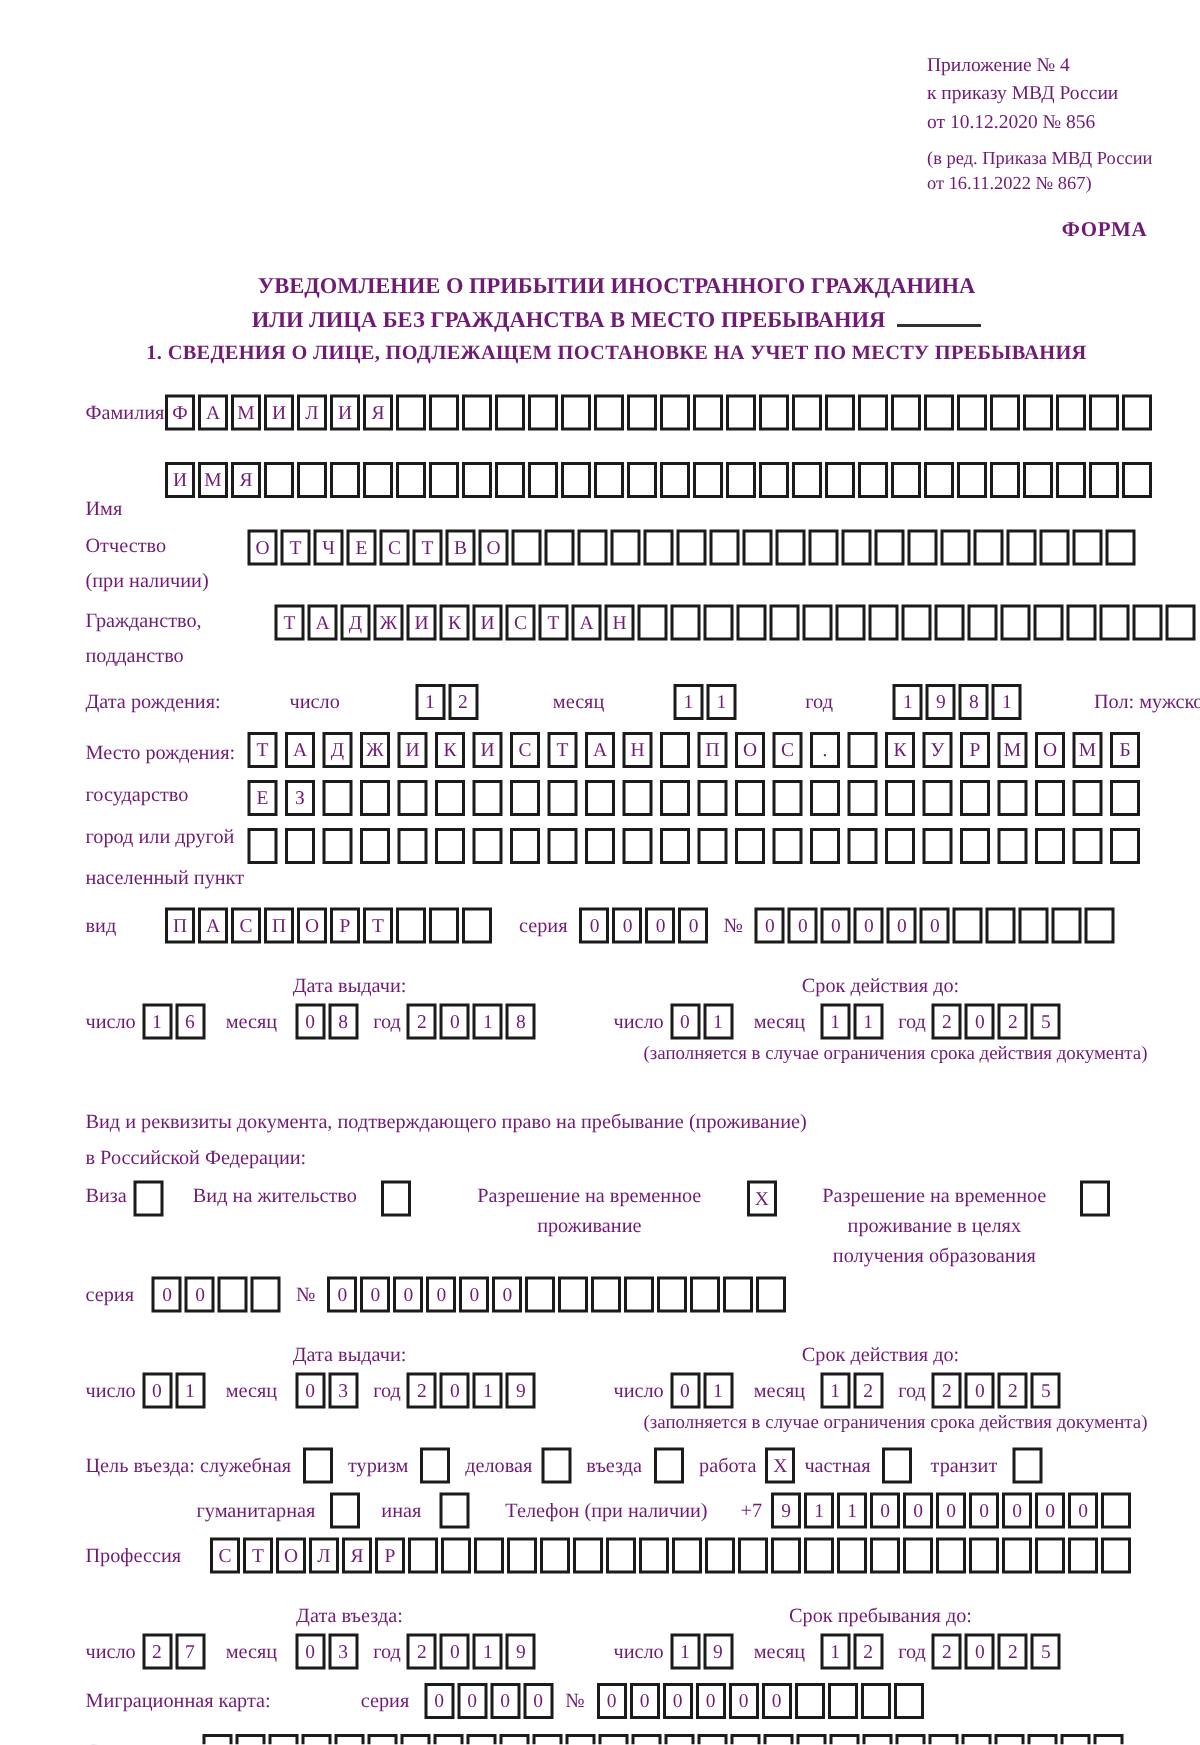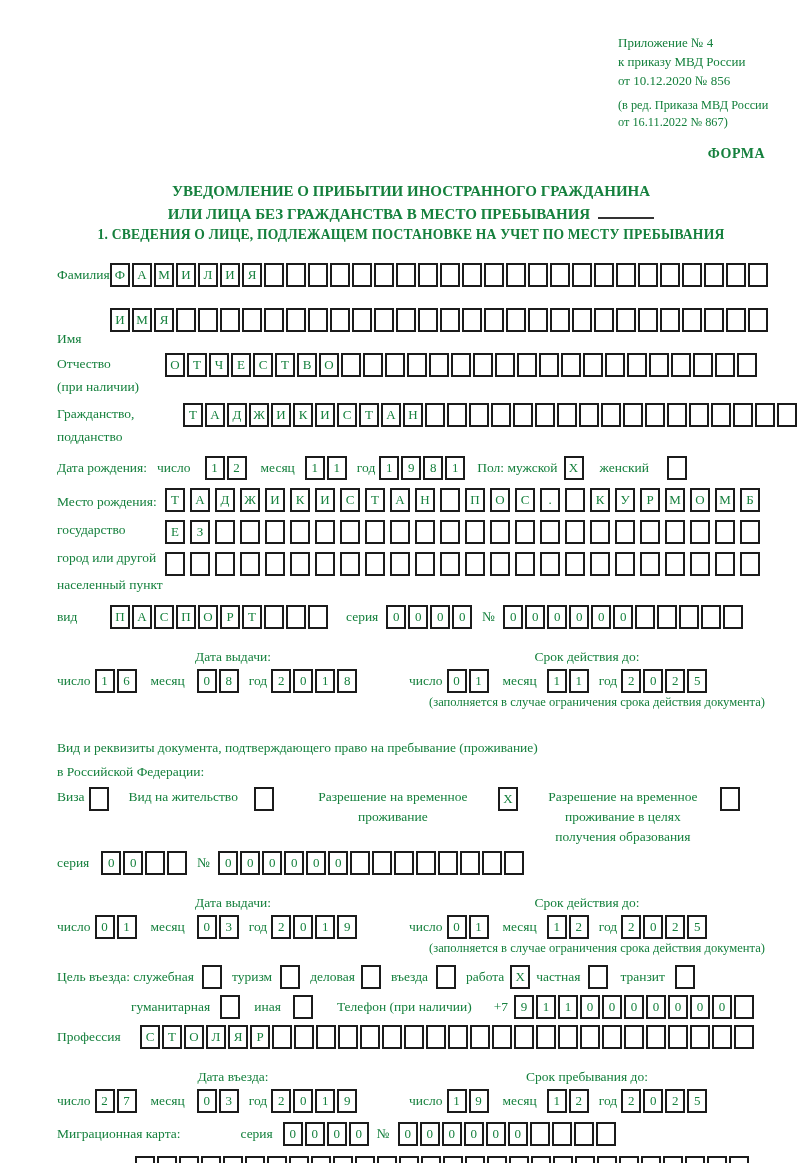--- a/index.html
+++ b/index.html
@@ -1,20 +1,20 @@
 <!DOCTYPE html>
 <html><head>
 <meta charset="utf-8">
 <style>
   html,body{margin:0;padding:0;background:#ffffff;}
   .page{
     width:800px;height:1163px;box-sizing:border-box;
     padding:34px 35px 10px 57px;
     font-family:"Liberation Serif","DejaVu Serif",serif;
-    color:#15803d;overflow:hidden;background:#fff;
+    color:#701a75;overflow:hidden;background:#fff;
   }
   
   .hdr{margin-left:561px;white-space:nowrap;font-size:13px;line-height:1.45;}
   .hdr .amend{font-size:12.3px;margin-top:6px;line-height:1.45;}
   .forma{text-align:right;font-weight:bold;font-size:14px;margin-top:14px;letter-spacing:.5px;}
   
   .title{text-align:center;font-weight:bold;font-size:15px;line-height:1.55;margin-top:18px;}
   .blank-line{display:inline-block;width:56px;border-bottom:2px solid #333;height:12px;margin-left:8px;}
   .section{font-weight:bold;font-size:13.6px;text-align:center;letter-spacing:.2px;}
   
@@ -206,21 +206,21 @@
         <span class="cell"></span>
         <span class="cell"></span>
         <span class="cell"></span>
         <span class="cell"></span>
         <span class="cell"></span>
         <span class="cell"></span>
         <span class="cell"></span>
       </span>
   </div>
 
-  <div class="row" style="margin-top:8px;">
+  <div class="row" style="margin-top:8px;gap:36px;">
     <span class="lbl">Дата рождения:</span>
     <span class="lbl ml10">число</span>
     <span class="cells ml14">
         <span class="cell">1</span>
         <span class="cell">2</span>
       </span>
     <span class="lbl ml12">месяц</span>
     <span class="cells ml10">
         <span class="cell">1</span>
         <span class="cell">1</span>

